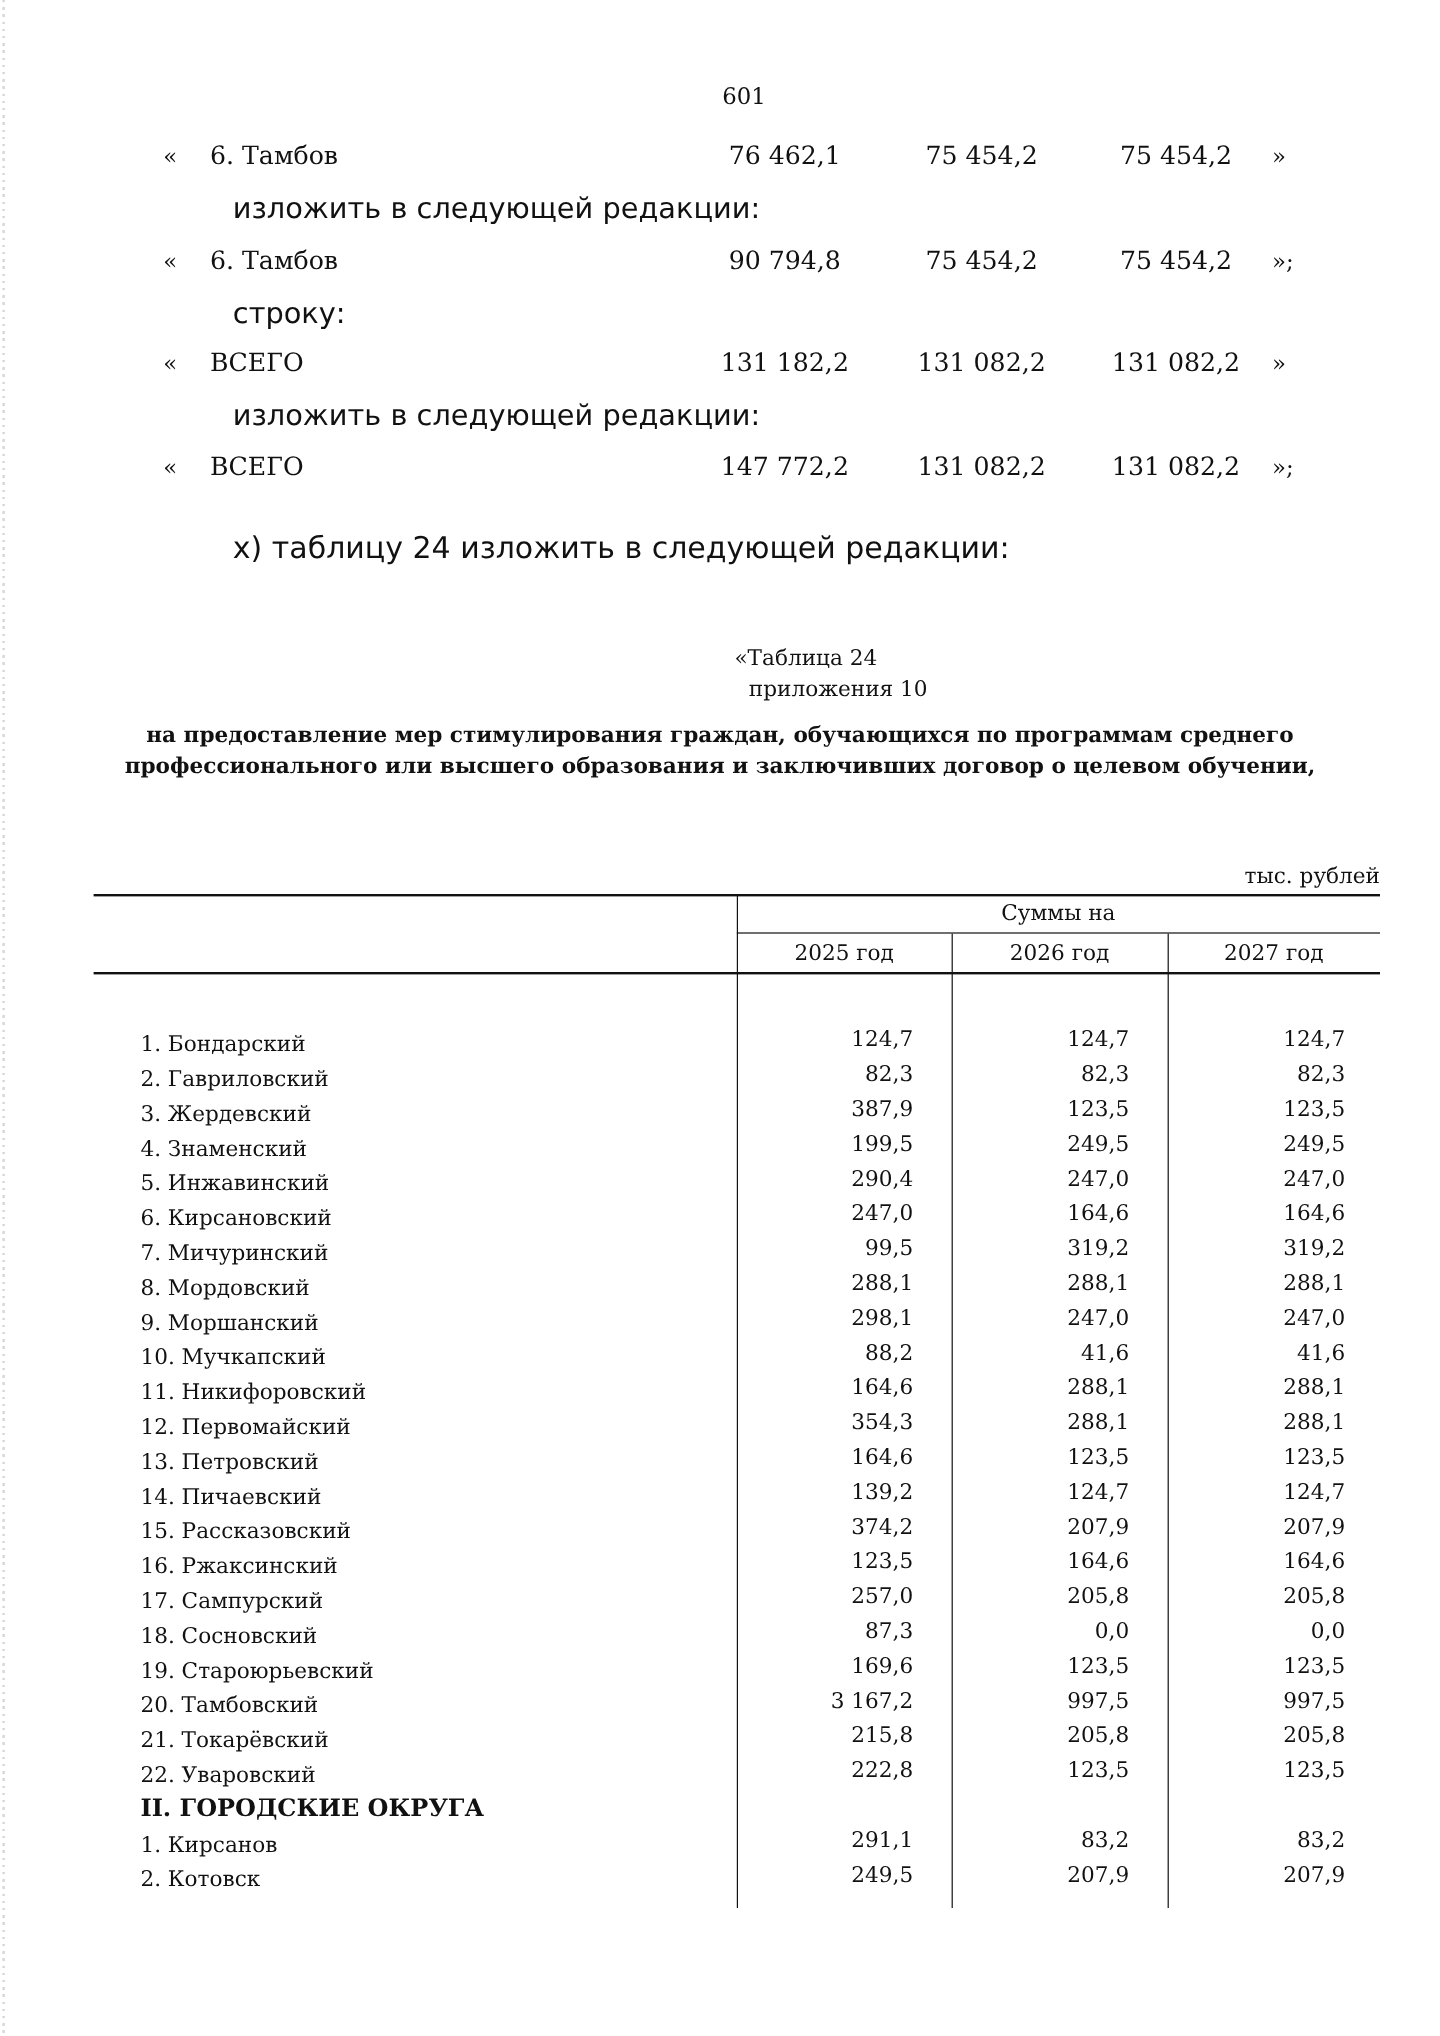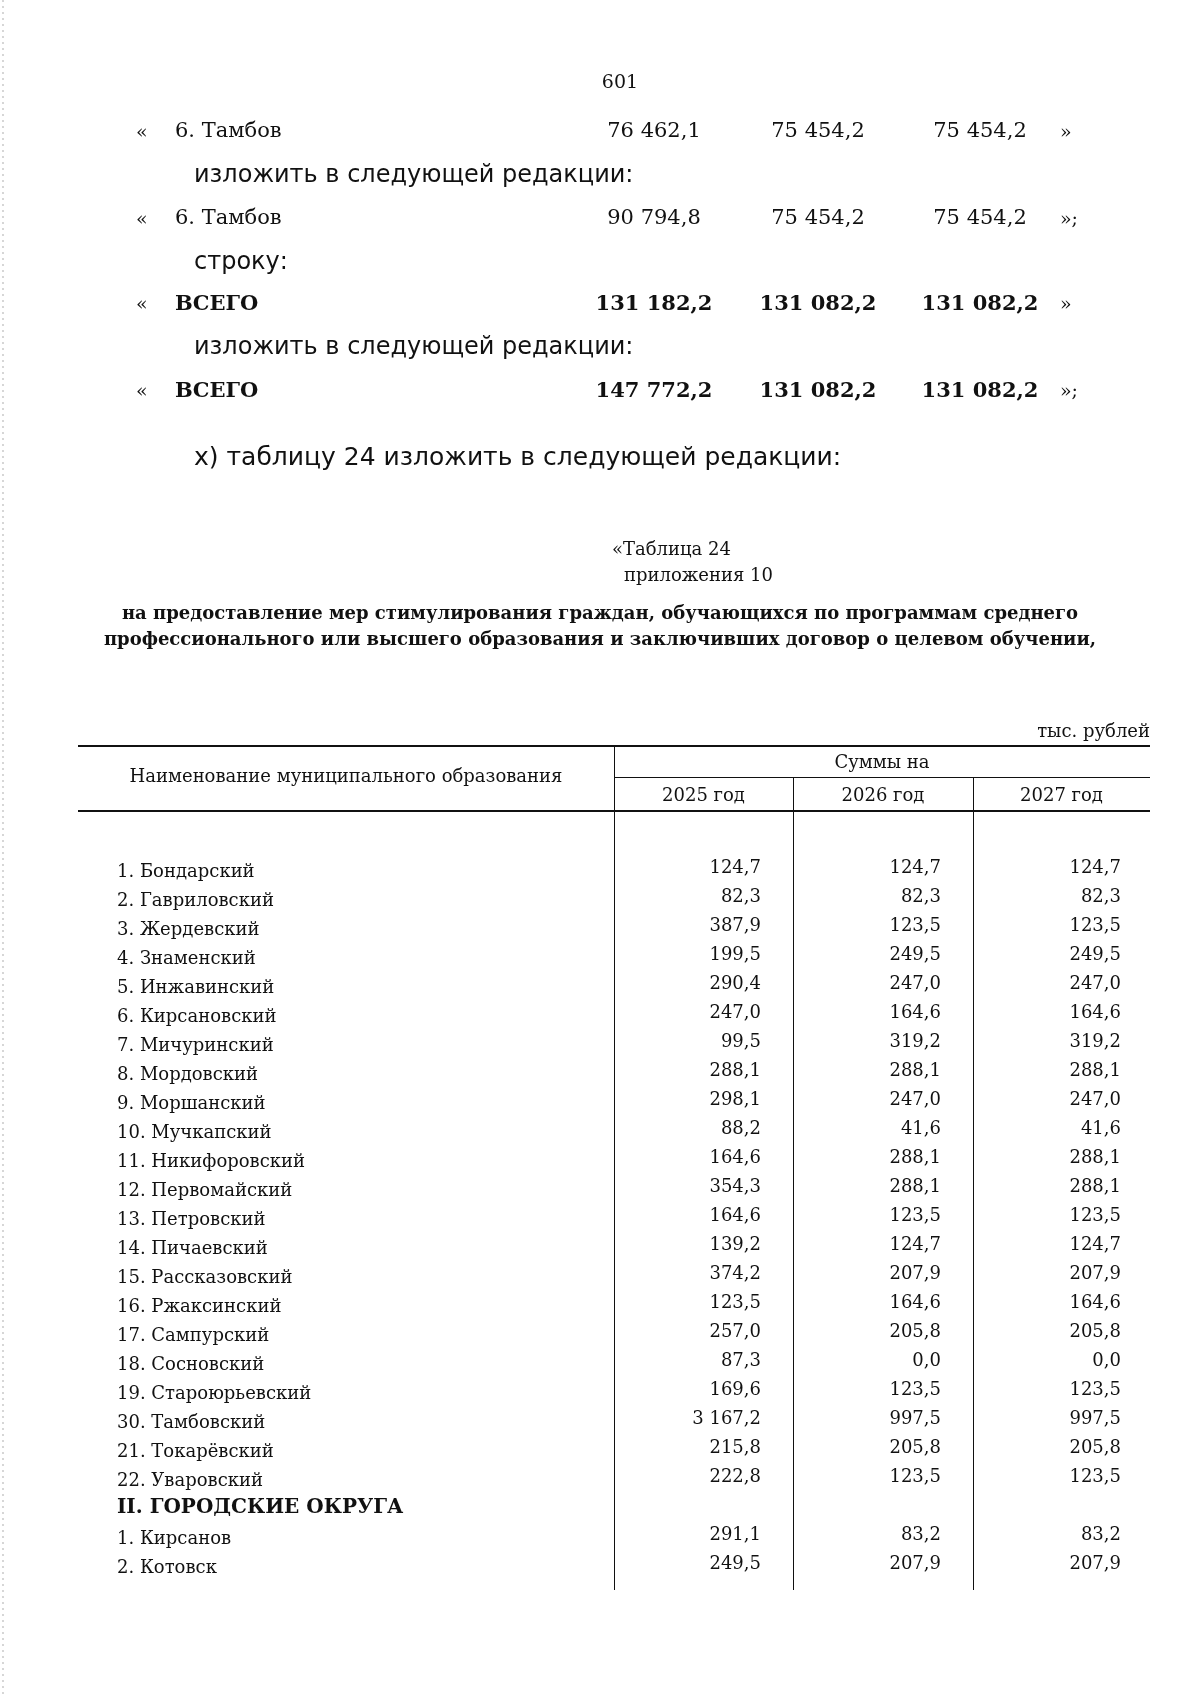--- a/index.html
+++ b/index.html
@@ -16,21 +16,21 @@
   .page-num { position: absolute; top: 70px; left: 0; width: 1240px; text-align: center; font-size: 19px; }
 
   .amend-row { position: absolute; left: 0; width: 1200px; height: 30px; font-size: 21px; }
   .amend-row .q-open { position: absolute; left: 136px; top: 2px; font-size: 19px; }
   .amend-row .name { position: absolute; left: 175px; }
   .amend-row .v { position: absolute; text-align: center; width: 140px; }
   .amend-row .v1 { left: 584px; }
   .amend-row .v2 { left: 748px; }
   .amend-row .v3 { left: 910px; }
   .amend-row .q-close { position: absolute; left: 1060px; top: 2px; font-size: 19px; }
-  .amend-row.bold .name, .amend-row.bold .v { font-weight: bold; }
+  .amend-row.bold .name, .amend-row.bold .v { font-weight: normal; }
 
   .instr { position: absolute; left: 194px; font-family: "DejaVu Sans", "Liberation Sans", sans-serif; font-size: 24px; }
 
   .tbl-caption { position: absolute; left: 612px; font-size: 18px; }
   .title {
     position: absolute; left: 60px; width: 1080px; top: 600px;
     text-align: center; font-weight: bold; font-size: 18px; line-height: 26px;
   }
   .units { position: absolute; top: 720px; right: 50px; font-size: 18px; }
 
@@ -105,21 +105,20 @@
 <div class="tbl">
 
   <div class="hl" style="left:0; top:0; width:1072px"></div>
   <div class="hl" style="left:536px; top:32px; width:536px; border-top-width:1.5px"></div>
   <div class="hl" style="left:0; top:65px; width:1072px"></div>
 
   <div class="vl" style="left:536px; top:0; height:845px"></div>
   <div class="vl" style="left:715px; top:33px; height:812px"></div>
   <div class="vl" style="left:895px; top:33px; height:812px"></div>
 
-  <div class="h-cell" style="left:0; width:536px; top:20px">Наименование муниципального образования</div>
   <div class="h-cell" style="left:536px; width:536px; top:6px">Суммы на</div>
   <div class="h-cell" style="left:536px; width:179px; top:39px">2025 год</div>
   <div class="h-cell" style="left:715px; width:180px; top:39px">2026 год</div>
   <div class="h-cell" style="left:895px; width:177px; top:39px">2027 год</div>
 
   <div class="row" style="top:115px">
       <span class="rn">1. Бондарский</span>
       <span class="c c1">124,7</span>
       <span class="c c2">124,7</span>
       <span class="c c3">124,7</span>
@@ -226,21 +225,21 @@
       <span class="c c2">0,0</span>
       <span class="c c3">0,0</span>
     </div>
   <div class="row" style="top:637px">
       <span class="rn">19. Староюрьевский</span>
       <span class="c c1">169,6</span>
       <span class="c c2">123,5</span>
       <span class="c c3">123,5</span>
     </div>
   <div class="row" style="top:666px">
-      <span class="rn">30. Тамбовский</span>
+      <span class="rn">20. Тамбовский</span>
       <span class="c c1">3 167,2</span>
       <span class="c c2">997,5</span>
       <span class="c c3">997,5</span>
     </div>
   <div class="row" style="top:695px">
       <span class="rn">21. Токарёвский</span>
       <span class="c c1">215,8</span>
       <span class="c c2">205,8</span>
       <span class="c c3">205,8</span>
     </div>

